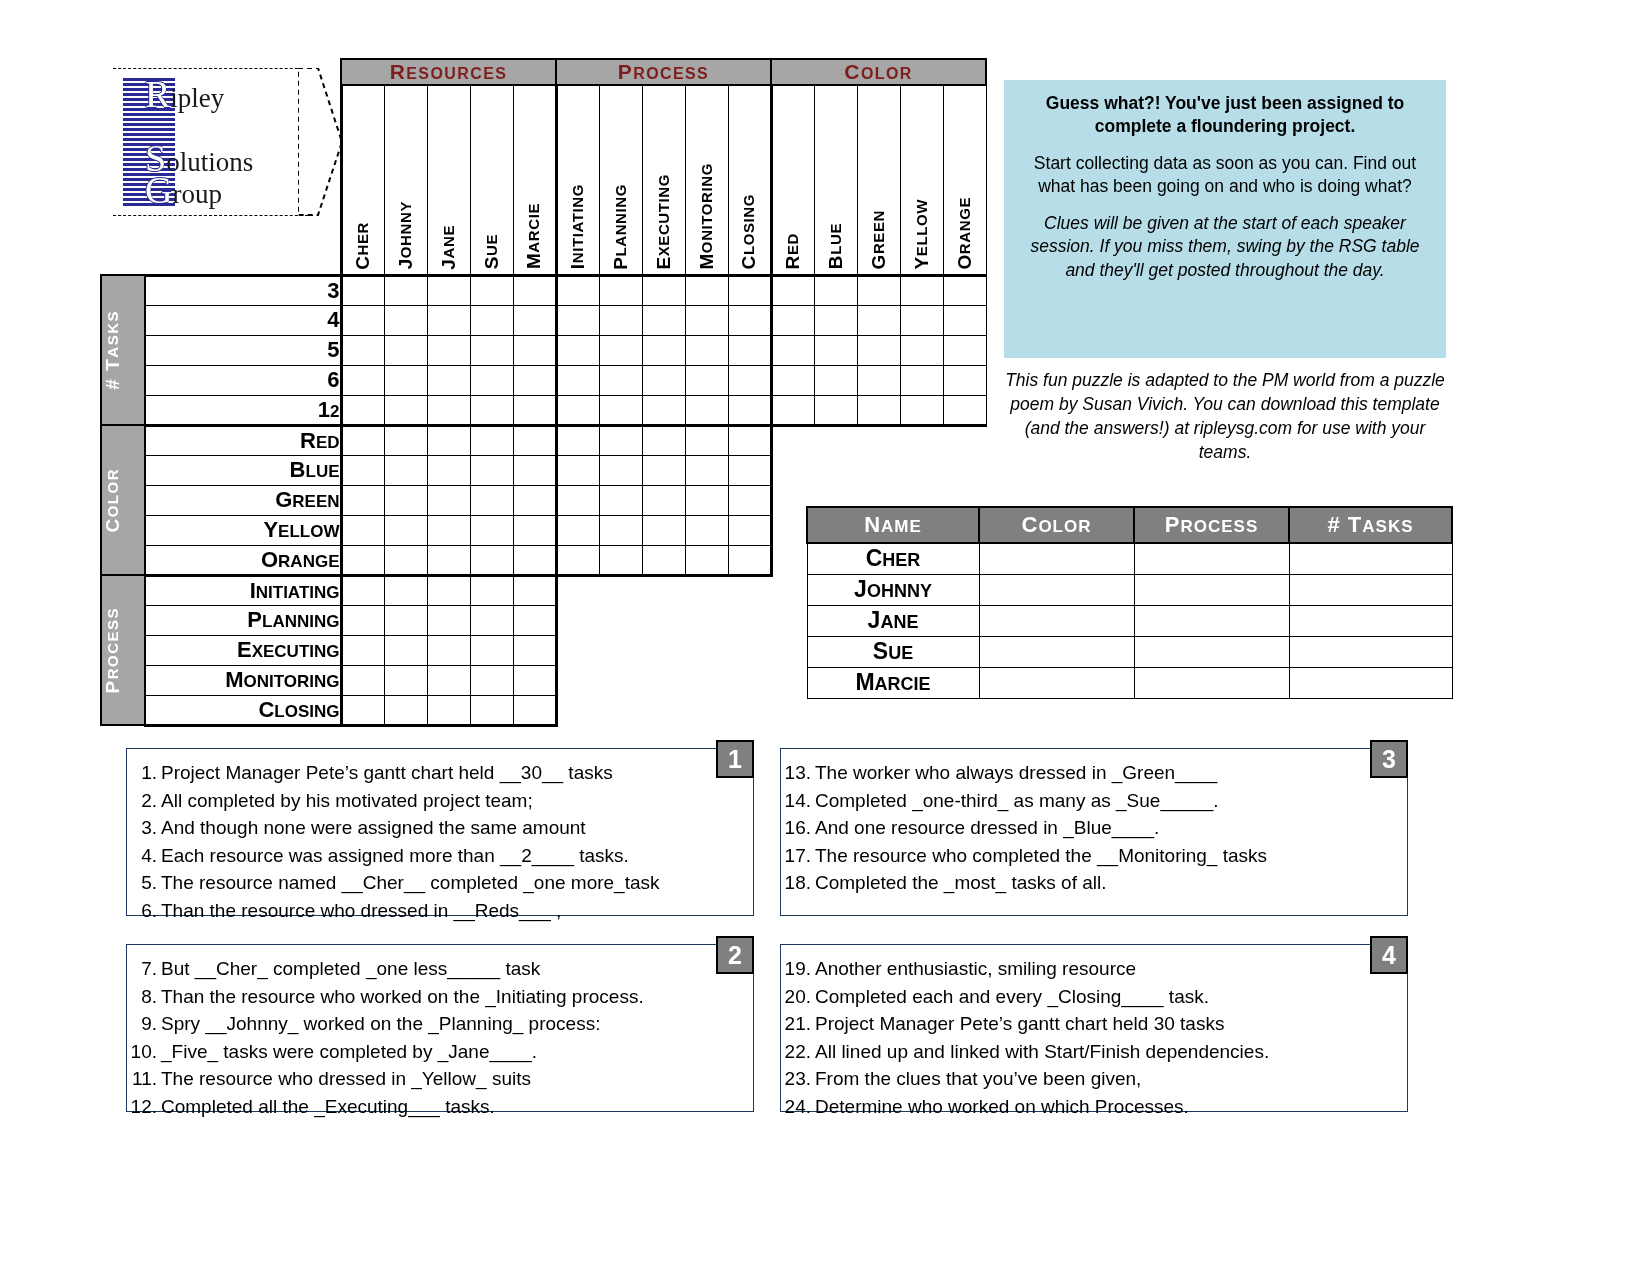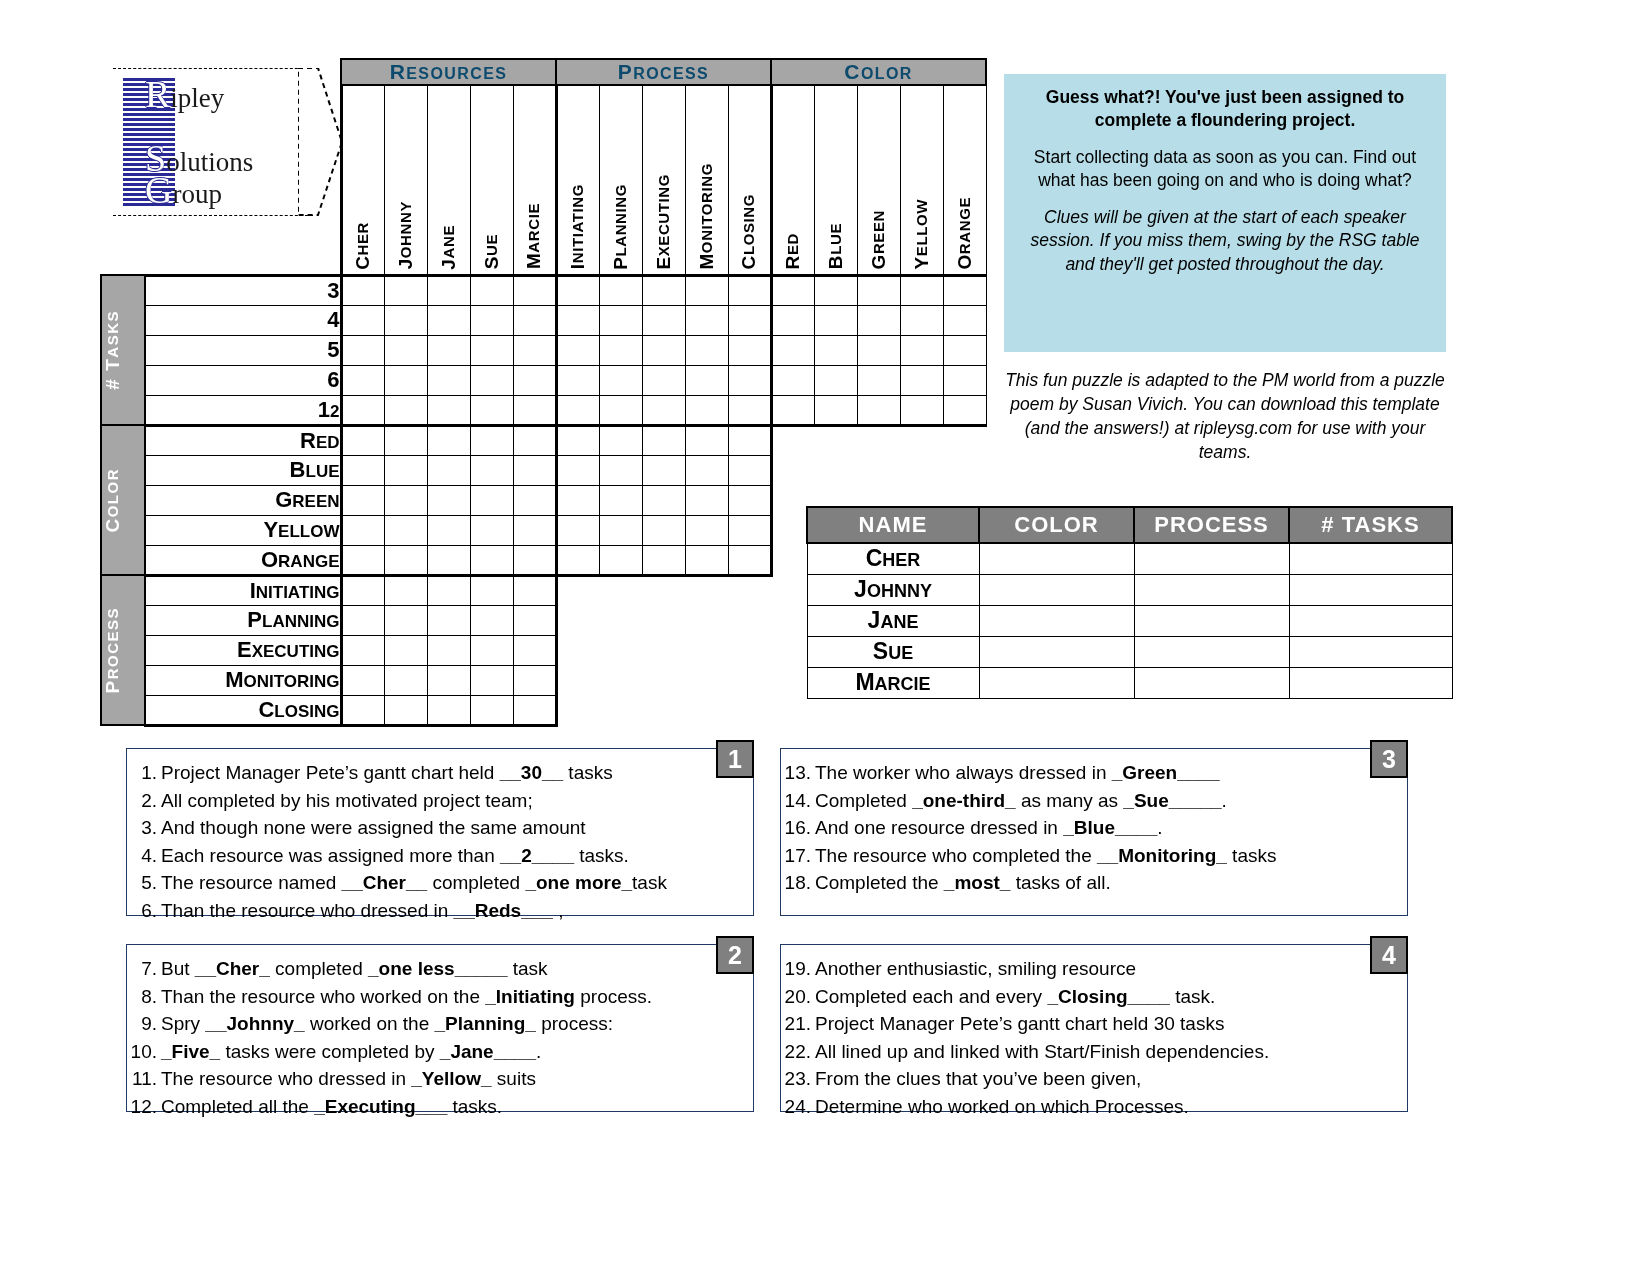--- a/index.html
+++ b/index.html
@@ -34,21 +34,21 @@
   #logo .l1 { top:4px; }
   #logo .l2 { top:68px; }
   #logo .l3 { top:100px; }
 
   
   #grid { position:absolute; left:100px; top:58px; }
   table.gridtbl { border-collapse:collapse; }
   table.gridtbl td, table.gridtbl th { padding:0; margin:0; }
 
   .gcat {
-    background:#a6a6a6; color:#0c4a6e;
+    background:#a6a6a6; color:#7f1d1d;
     font-family:"Liberation Sans", sans-serif;
     font-weight:bold; font-size:21px; letter-spacing:1.4px;
     text-align:center; height:24px;
     border:2px solid #000;
   }
   .gcat span.sc { font-size:16px; }
 
   .vhead {
     height:190px; width:43px; border:1.5px solid #000; background:#fff;
     vertical-align:bottom; text-align:center;
@@ -78,42 +78,42 @@
   .rlabel .sc { font-size:17px; }
   .cell { width:43px; height:30px; border:1.5px solid #000; background:#fff; }
   .blank { border:none; background:transparent; }
   .thickright { border-right:3px solid #000; }
   .thickleft { border-left:3px solid #000; }
   .thicktop { border-top:3px solid #000; }
   .thickbot { border-bottom:3px solid #000; }
 
   
   #infobox {
-    position:absolute; left:1004px; top:74px; width:442px; height:278px;
+    position:absolute; left:1004px; top:80px; width:442px; height:278px;
     background:#b7dee8; padding:12px 16px;
     font-size:17.5px; line-height:1.32; text-align:center;
   }
   #infobox .b { font-weight:bold; }
   #infobox .i { font-style:italic; }
   #infobox p { margin:0 0 14px 0; }
 
   #credit {
     position:absolute; left:1004px; top:368px; width:442px;
     font-style:italic; font-size:17.5px; line-height:1.38; text-align:center;
   }
 
   
   #answers { position:absolute; left:806px; top:506px; }
   table.ans { border-collapse:collapse; }
   table.ans th {
     background:#808080; color:#fff; border:2px solid #000;
     font-weight:bold; font-size:22px; letter-spacing:1px; height:36px;
     text-align:center;
   }
-  table.ans th .sc { font-size:22px;margin-top:24px; }
+  table.ans th .sc { font-size:17px;margin-top:24px; }
   table.ans td {
     border:1.5px solid #000; height:31px; background:#fff;
   }
   table.ans td.nm {
     width:172px; text-align:center; font-weight:bold; font-size:23px;
   }
   table.ans td.nm .sc { font-size:18px; }
   table.ans td.v { width:155px; }
   table.ans th.c1 { width:172px; }
   table.ans th.c2 { width:155px; }
@@ -126,21 +126,21 @@
     padding:10px 0 8px 0;
   }
   .cluebox ol { margin:0; padding:0; list-style:none; }
   .cluebox li {
     font-size:19px; line-height:1.45; white-space:nowrap;
     padding-left:34px; position:relative;
   }
   .cluebox li .num {
     position:absolute; left:0; width:30px; text-align:right;
   }
-  .cluebox b { font-weight:bold; }
+  .cluebox b { font-weight:normal; }
   .badge {
     position:absolute; width:38px; height:38px; background:#808080;
     border:2px solid #000; color:#fff; font-weight:bold; font-size:25px;
     text-align:center; line-height:34px;
   }
   #clue1 { left:126px; top:748px; width:628px; height:168px; }
   #badge1 { left:716px; top:740px; }
   #clue2 { left:126px; top:944px; width:628px; height:168px; }
   #badge2 { left:716px; top:936px; }
   #clue3 { left:780px; top:748px; width:628px; height:168px; }

